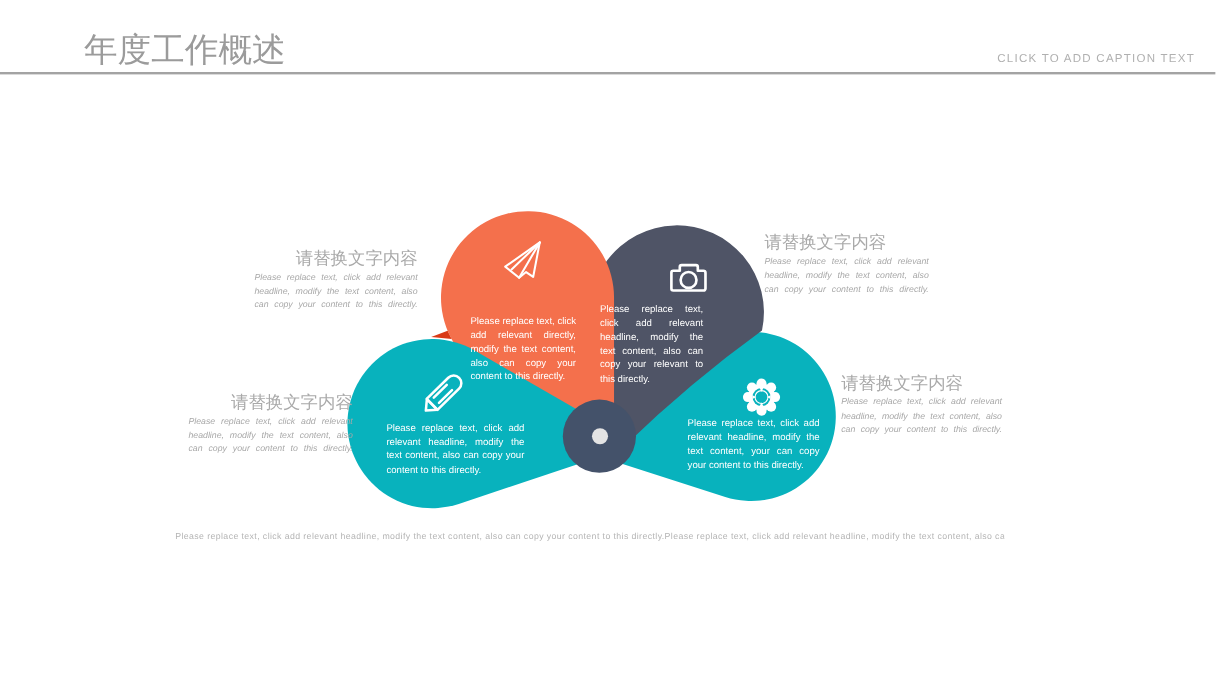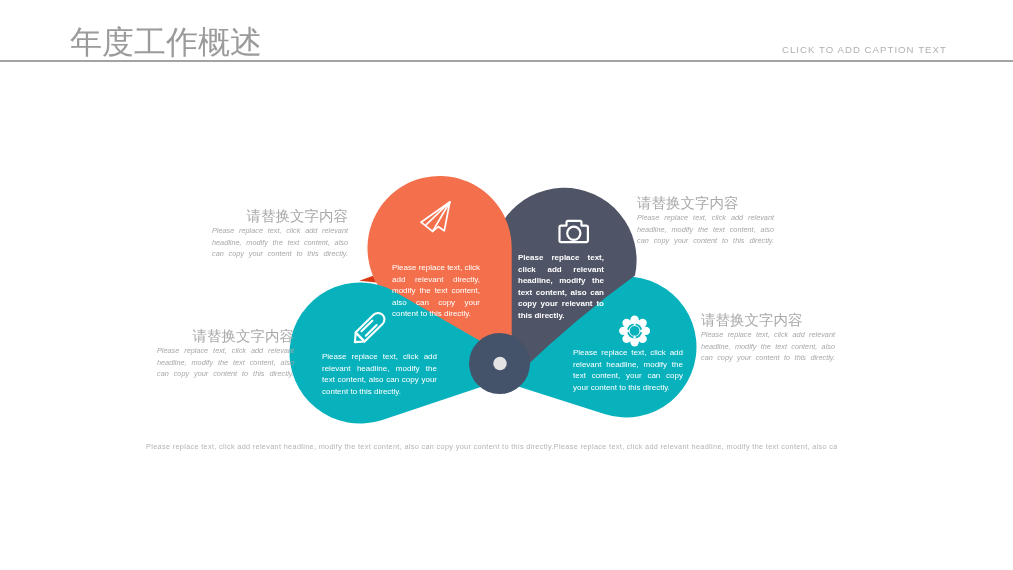--- a/index.html
+++ b/index.html
@@ -1,33 +1,33 @@
 <!DOCTYPE html>
 <html><head>
 <meta charset="utf-8">
 <style>
   html,body{margin:0;padding:0;}
   body{width:1013px;height:570px;background:#ffffff;font-family:"Liberation Sans",sans-serif;overflow:hidden;}
   .slide{position:relative;width:1013px;height:570px;background:#fff;overflow:hidden;}
 
-  .hdr-title{position:absolute;left:70px;top:26px;font-size:32px;color:#9b9b9b;letter-spacing:0px;line-height:32px;}
-  .hdr-caption{position:absolute;left:782px;top:44px;font-size:9.6px;color:#b0b0b0;letter-spacing:1.05px;line-height:12px;}
+  .hdr-title{position:absolute;left:70px;top:26px;font-size:28px;color:#9b9b9b;letter-spacing:0px;line-height:32px;}
+  .hdr-caption{position:absolute;left:831px;top:44px;font-size:9.6px;color:#b0b0b0;letter-spacing:1.05px;line-height:12px;}
   .hdr-rule{position:absolute;left:0;top:59.8px;width:1013px;height:1.8px;background:#a3a3a3;}
 
   svg.graphic{position:absolute;left:0;top:0;}
 
   
   .ln{display:block;text-align:justify;text-align-last:justify;white-space:nowrap;}
   .ptext .ln.last{text-align-last:left;}
   .footer-par .ln.last{text-align-last:left;}
   .footer-par .ln{overflow:hidden;}
 
   .ptext{position:absolute;color:#ffffff;font-size:8px;line-height:11.6px;}
   .ptext.p-orange{left:392px;top:244px;width:88px;margin-top:18px;}
-  .ptext.p-dark{left:518px;top:252px;width:86px;font-weight:bold;}
+  .ptext.p-dark{left:500px;top:252px;width:86px;}
   .ptext.p-tealL{left:322px;top:351px;width:115px;}
   .ptext.p-tealR{left:573px;top:347px;width:110px;}
 
   .lbl{position:absolute;color:#a8a8a8;}
   .lbl .t{font-size:14.5px;line-height:15px;color:#a9a9a9;}
   .lbl .b{font-size:7.3px;line-height:11.7px;color:#a8a8a8;margin-top:1px;font-style:italic;}
 
   .lbl-tl{left:212px;top:209px;width:136px;text-align:right;}
   .lbl-tr{left:637px;top:196px;width:137px;text-align:left;}
   .lbl-bl{left:157px;top:329px;width:137px;text-align:right;}

